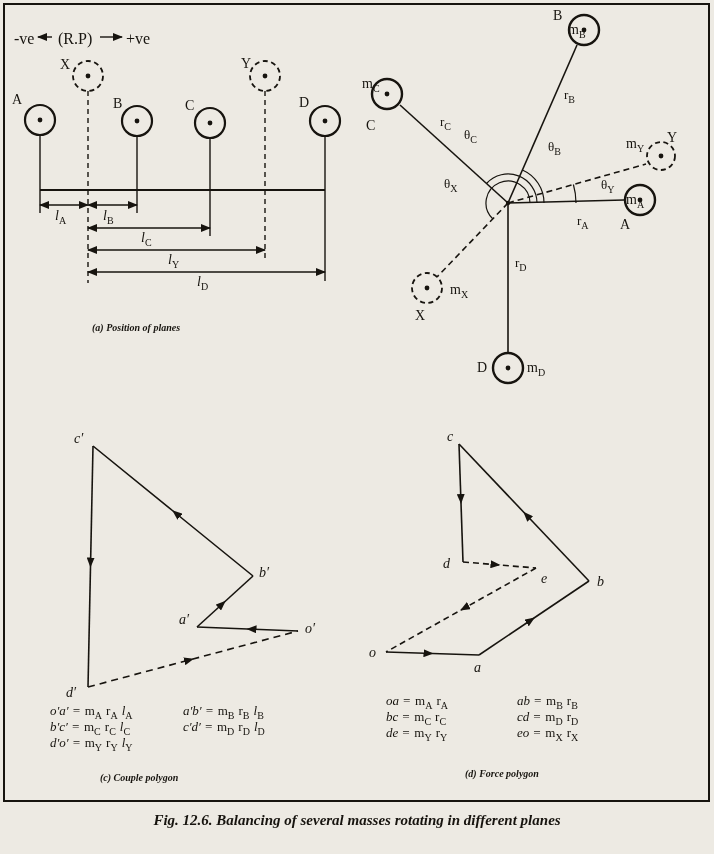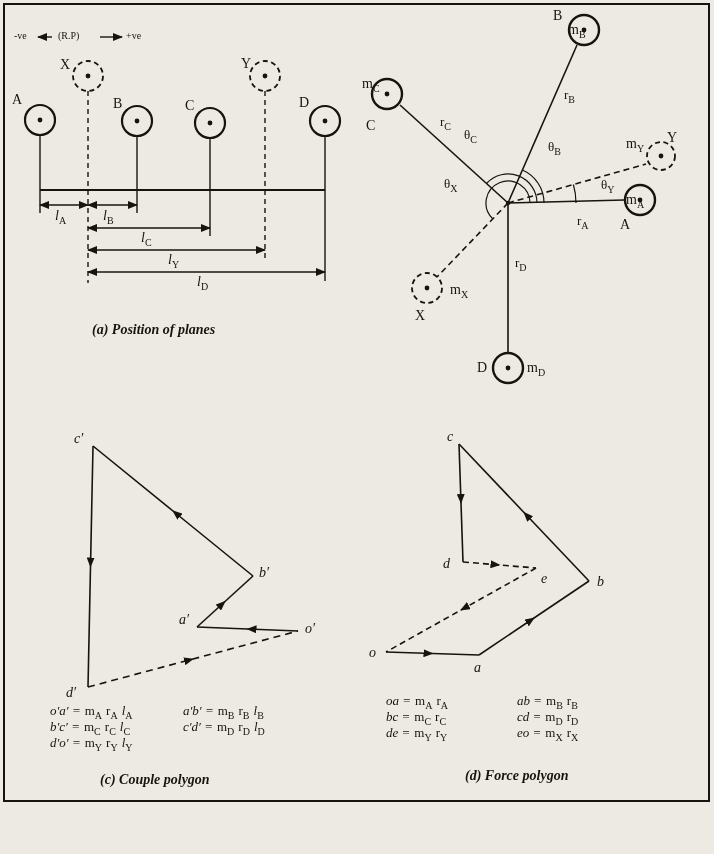--- a/index.html
+++ b/index.html
@@ -13,23 +13,23 @@
     position:absolute; left:3px; top:3px; width:707px; height:799px;
     border:2px solid #17140f; pointer-events:none;
   }
   svg.art { position:absolute; left:0; top:0; }
   .lbl {
     position:absolute; font-size:14px; line-height:1.1; white-space:nowrap;
     color:#17140f;
   }
   .lbl sub { font-size:10px; line-height:0; }
   .it { font-style:italic; }
-  .f12 { font-size:10px; }
+  .f12 { font-size:16px; }
   .f13 { font-size:13px; }
-  .cap { font-weight:bold; font-style:italic; font-size:14px;text-align:center; }
+  .cap { font-weight:bold; font-style:italic; font-size:10px;text-align:center; }
   .eq { font-size:13px; }
   .eq .term { margin-left:4px; }
   .figcap {
     position:absolute; left:0; top:812px; width:100%; text-align:center;
     font-weight:bold; font-style:italic; font-size:15px; color:#17140f;
   }
 </style>
 </head>
 <body>
 
@@ -195,14 +195,15 @@
 
   <span class="lbl eq" style="left:386px;top:694px"><span class="it">oa =</span><span class="term">m</span><sub>A</sub><span class="term">r</span><sub>A</sub></span>
   <span class="lbl eq" style="left:517px;top:694px"><span class="it">ab =</span><span class="term">m</span><sub>B</sub><span class="term">r</span><sub>B</sub></span>
   <span class="lbl eq" style="left:386px;top:710px"><span class="it">bc =</span><span class="term">m</span><sub>C</sub><span class="term">r</span><sub>C</sub></span>
   <span class="lbl eq" style="left:517px;top:710px"><span class="it">cd =</span><span class="term">m</span><sub>D</sub><span class="term">r</span><sub>D</sub></span>
   <span class="lbl eq" style="left:386px;top:726px"><span class="it">de =</span><span class="term">m</span><sub>Y</sub><span class="term">r</span><sub>Y</sub></span>
   <span class="lbl eq" style="left:517px;top:726px"><span class="it">eo =</span><span class="term">m</span><sub>X</sub><span class="term">r</span><sub>X</sub></span>
 
   <span class="lbl cap" style="left:465px;top:768px">(d) Force polygon</span>
 
+  <div class="figcap">Fig. 12.6. Balancing of several masses rotating in different planes</div>
 
 </div>
 
 </body></html>

